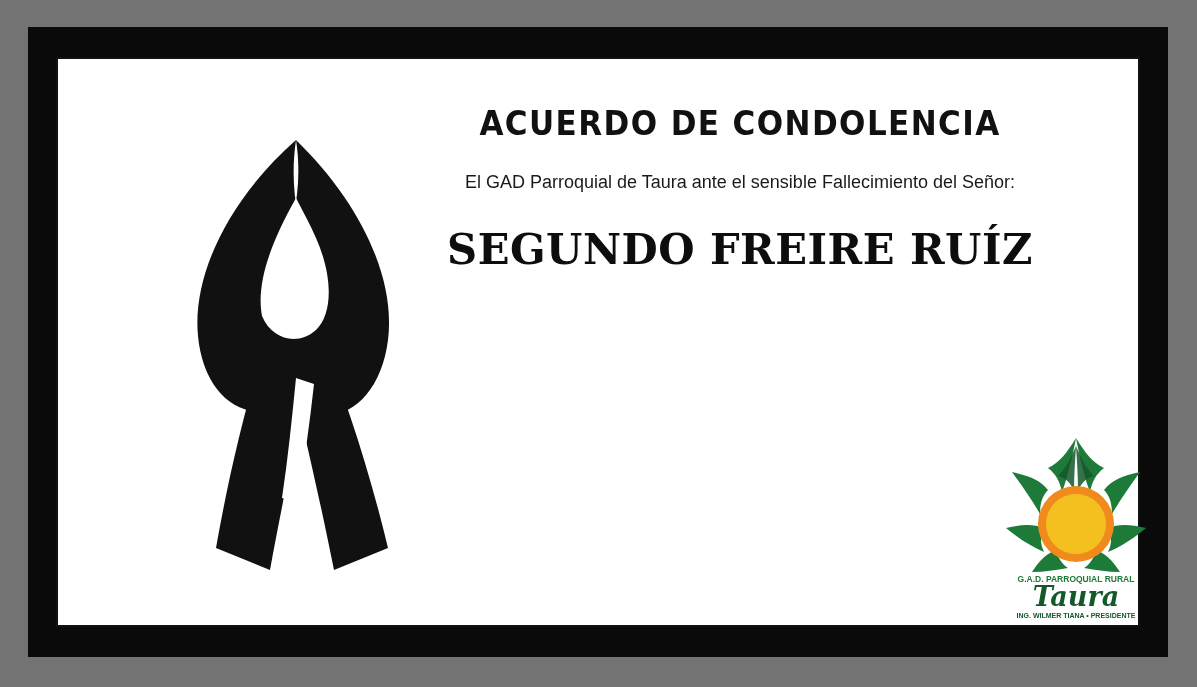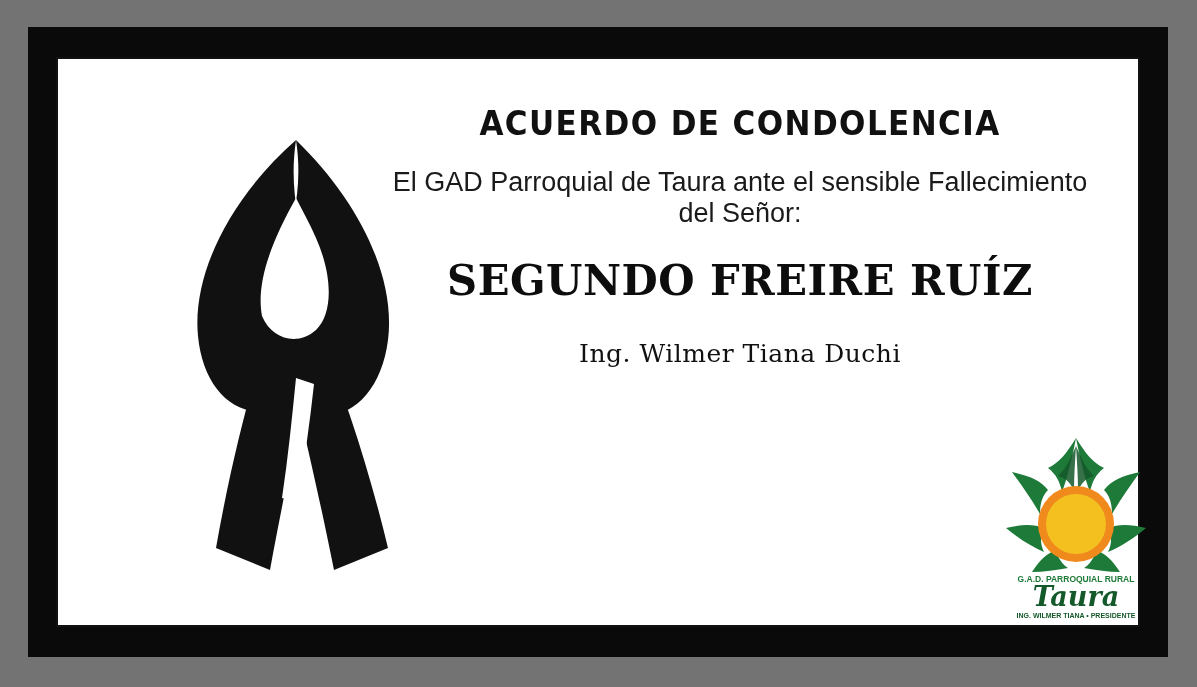--- a/index.html
+++ b/index.html
@@ -70,21 +70,21 @@
     font-family: "DejaVu Sans", sans-serif;
     font-weight: bold;
     font-size: 33px;
     letter-spacing: 1.5px;
     margin: 14px 0 0 0;
     color: #111;
     transform: scaleX(0.94);
   }
 
   .lead {
-    font-size: 27px;
+    font-size: 18px;
     line-height: 31px;
     margin: 24px 0 0 0;
     color: #1a1a1a;
   }
 
   .deceased {
     font-family: "DejaVu Serif", serif;
     font-weight: bold;
     font-size: 43px;
     letter-spacing: 0.5px;
@@ -167,21 +167,20 @@
 
     <div class="heading">ACUERDO DE CONDOLENCIA</div>
 
     <div class="lead">El GAD Parroquial de Taura ante el sensible Fallecimiento del Señor:</div>
 
     <div class="deceased">SEGUNDO FREIRE RUÍZ</div>
 
 
 
     <div class="signature">
-      <div class="sign-name">Ing. Wilmer Tiana Duchi</div>
     </div>
 
   </div>
 
   <div class="logo">
     <svg viewBox="0 0 152 190" xmlns="http://www.w3.org/2000/svg" aria-hidden="true">
 
       <g fill="#1e7a38">
         <path d="M76 6 C 86 22, 92 30, 104 36 C 96 42, 92 50, 90 60 C 84 44, 80 26, 76 6 Z"></path>
         <path d="M76 6 C 66 22, 60 30, 48 36 C 56 42, 60 50, 62 60 C 68 44, 72 26, 76 6 Z"></path>

